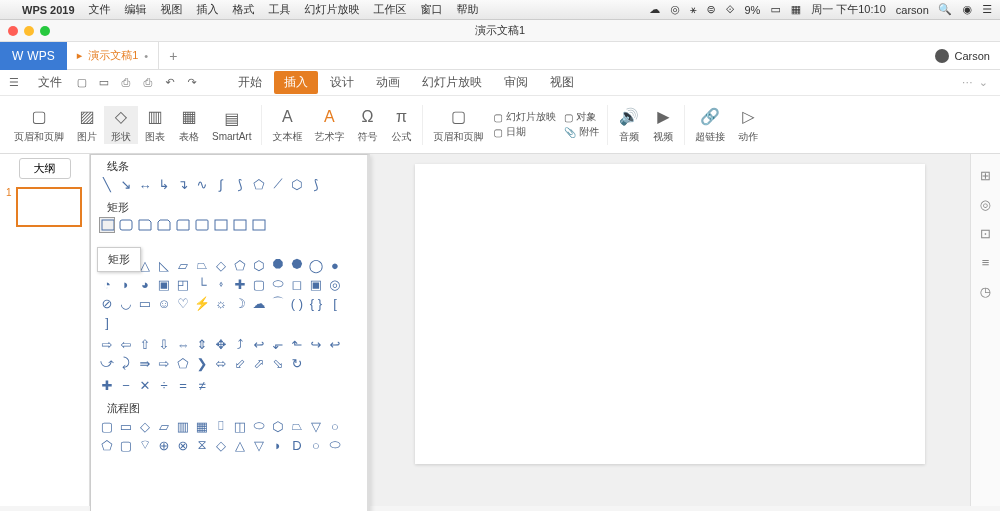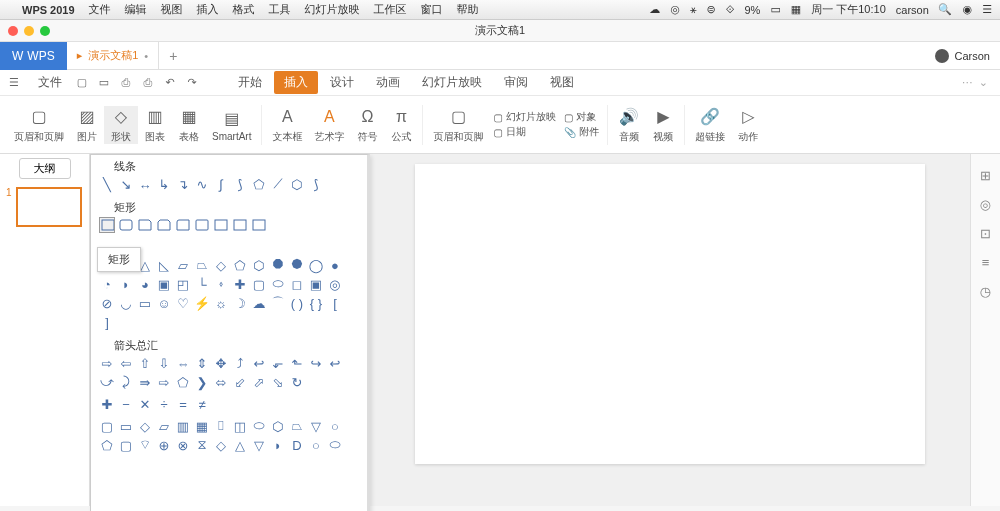--- a/index.html
+++ b/index.html
@@ -49,21 +49,21 @@
 .outline { width:90px; background:#fff; border-right:1px solid #e0e0e0; padding-top:4px; }
 .outline-btn { margin:0 auto 6px; display:block; border:1px solid #ccc; background:#fff; border-radius:3px; padding:2px 14px; font-size:11px; }
 .thumb-wrap { display:flex; gap:4px; padding:2px 6px; }
 .thumb-num { font-size:10px; color:#e67e22; }
 .thumb { width:66px; height:40px; border:2px solid #e67e22; background:#fff; }
 
 
 .shapes-dd { width:280px; background:#fff; border:1px solid #ccc; border-right:3px solid #ddd; box-shadow:2px 2px 4px rgba(0,0,0,.1); height:372px; overflow:hidden; position:relative; }
 .dd-hdr { background:#f5f5f5; border-bottom:1px solid #e0e0e0; padding:3px 8px; font-size:11px; color:#555; }
 .dd-sec { padding:2px 8px 4px; }
-.dd-sec .t { font-size:11px; color:#333; margin:2px 15px; }
+.dd-sec .t { font-size:11px; color:#333; margin:2px 8px; }
 .dd-grid { display:flex; flex-wrap:wrap; gap:3px; }
 .dd-grid span { width:16px; height:16px; display:flex; align-items:center; justify-content:center; color:#4a6fa5; font-size:13px; cursor:pointer; }
 .dd-grid span.sel { border:1px solid #999; background:#f0f0f0; }
 .tooltip { position:absolute; background:#fff; border:1px solid #ccc; box-shadow:1px 1px 3px rgba(0,0,0,.2); padding:4px 10px; font-size:11px; top:92px; left:6px; }
 
 .canvas { flex:1; background:#f0f0f0; display:flex; justify-content:center; padding-top:10px; }
 .slide { width:510px; height:300px; background:#fff; box-shadow:0 1px 3px rgba(0,0,0,.15); }
 
 .side-tools { width:30px; background:#fafafa; border-left:1px solid #e0e0e0; display:flex; flex-direction:column; align-items:center; gap:14px; padding-top:14px; color:#888; }
 .side-tools span { font-size:13px; }
@@ -360,21 +360,20 @@
           <span>☁</span>
           <span>⌒</span>
           <span>( )</span>
           <span>{ }</span>
           <span>[</span>
           <span>]</span>
       </div>
     </div>
 
     <div class="dd-sec">
-      <div class="t">箭头总汇</div>
       <div class="dd-grid">
         <span>⇨</span>
           <span>⇦</span>
           <span>⇧</span>
           <span>⇩</span>
           <span>⇔</span>
           <span>⇕</span>
           <span>✥</span>
           <span>⤴</span>
           <span>↩</span>
@@ -401,20 +400,21 @@
         <span>✚</span>
           <span>−</span>
           <span>✕</span>
           <span>÷</span>
           <span>=</span>
           <span>≠</span>
       </div>
     </div>
 
     <div class="dd-sec">
+      <div class="t">流程图</div>
       <div class="dd-grid">
         <span>▢</span>
           <span>▭</span>
           <span>◇</span>
           <span>▱</span>
           <span>▥</span>
           <span>▦</span>
           <span>⌷</span>
           <span>◫</span>
           <span>⬭</span>

